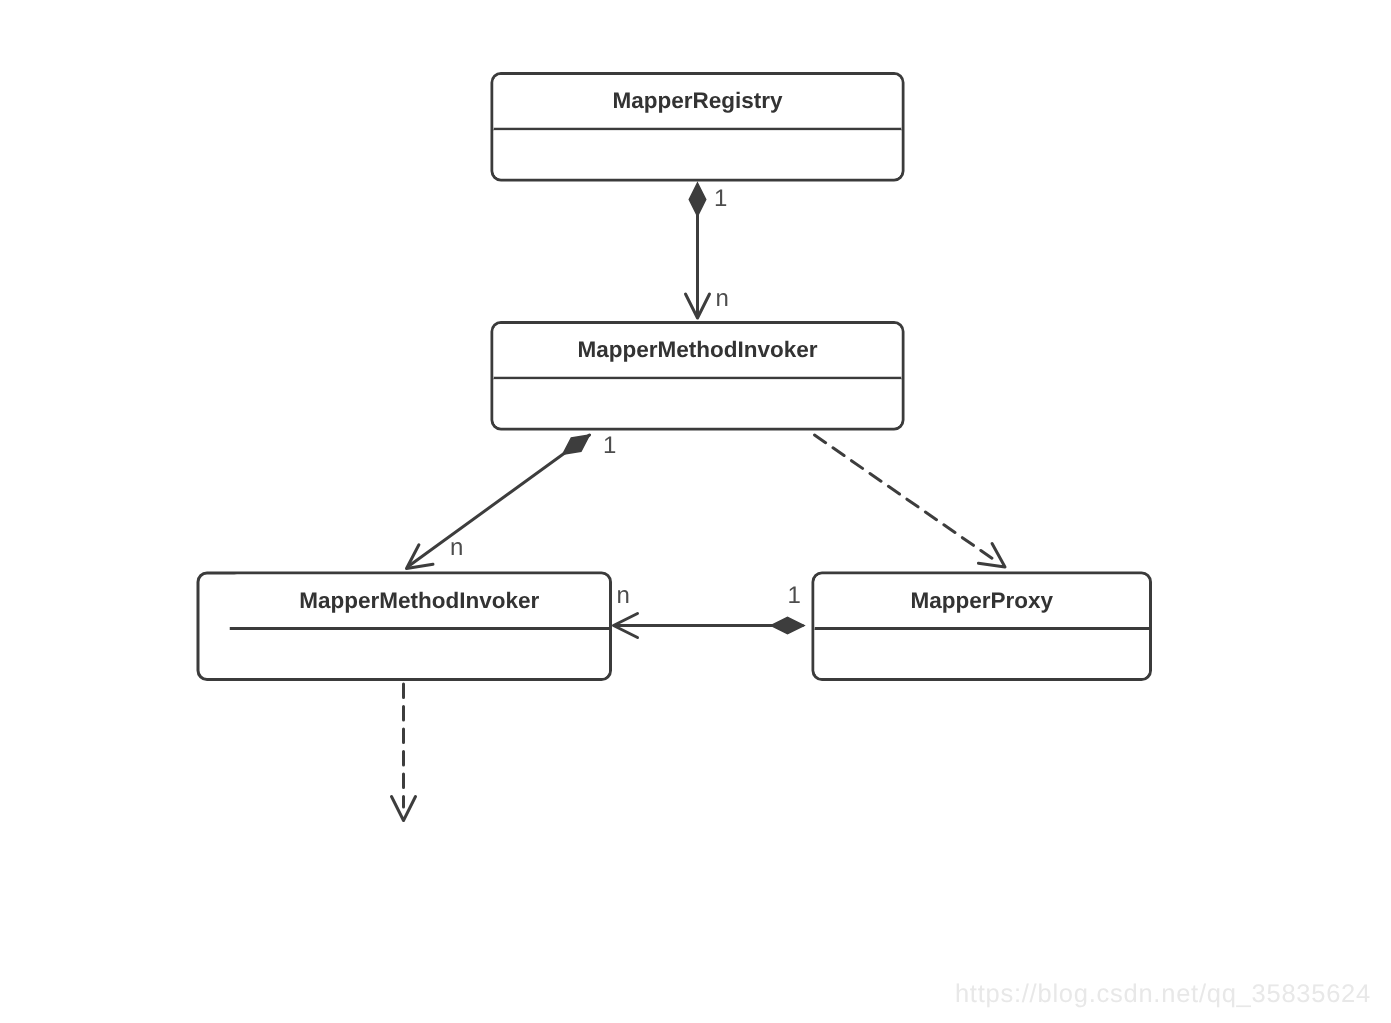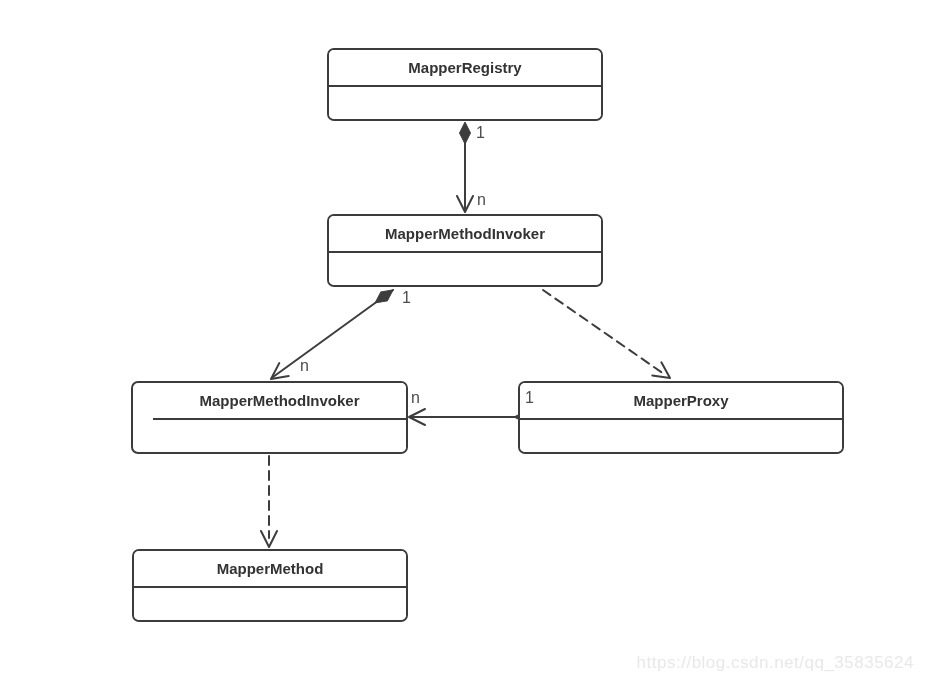--- a/index.html
+++ b/index.html
@@ -131,29 +131,25 @@
   <div class="uml-class" style="left:327px; top:214px;">
     <div class="uml-title">MapperMethodInvoker</div>
     <div class="uml-body"></div>
   </div>
 
   <div class="uml-class" style="left:131px; top:381px; width:277px;padding-left:20px;">
     <div class="uml-title">MapperMethodInvoker</div>
     <div class="uml-body"></div>
   </div>
 
-  <div class="uml-class" style="left:518px; top:381px; width:326px;">
+  <div class="uml-class" style="left:541px; top:381px; width:227px;">
     <div class="uml-title">MapperProxy</div>
     <div class="uml-body"></div>
   </div>
 
-  <div class="uml-class" style="left:132px; top:549px;">
-    <div class="uml-title">MapperMethod</div>
-    <div class="uml-body"></div>
-  </div>
 
   <span class="mult" style="left:476px; top:124px;">1</span>
   <span class="mult" style="left:477px; top:191px;">n</span>
 
   <span class="mult" style="left:402px; top:289px;">1</span>
   <span class="mult" style="left:300px; top:357px;">n</span>
 
   <span class="mult" style="left:525px; top:389px;">1</span>
   <span class="mult" style="left:411px; top:389px;">n</span>
 

